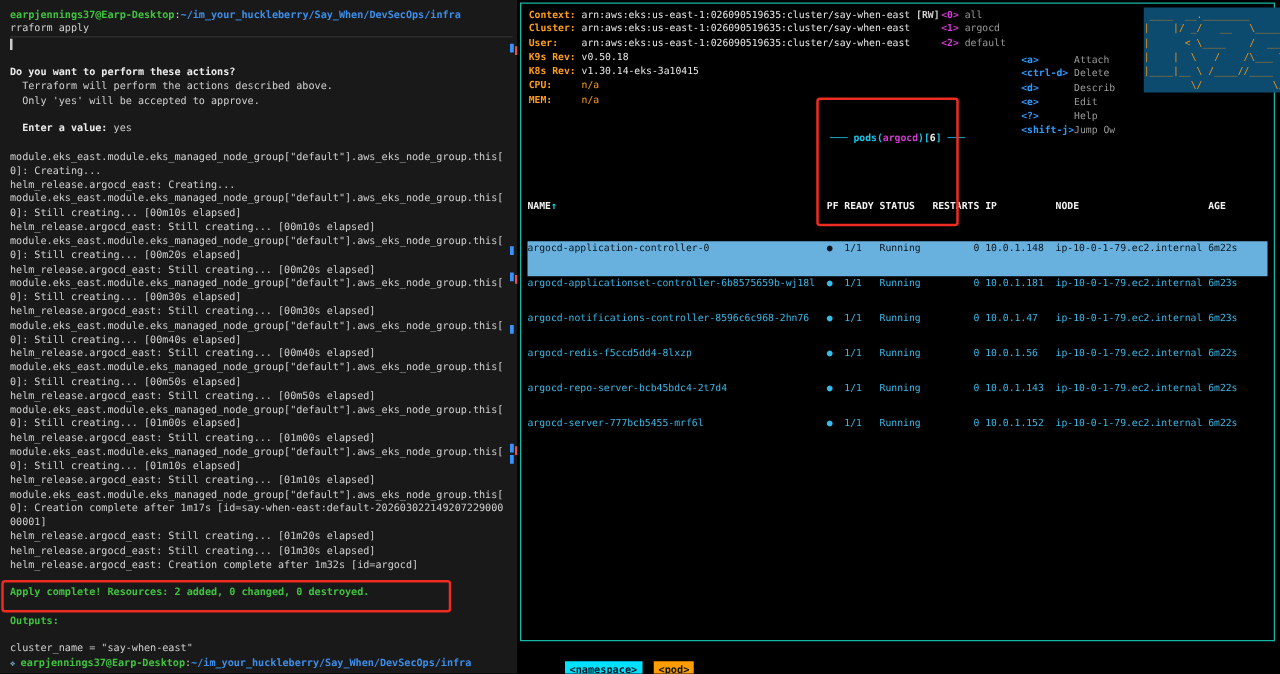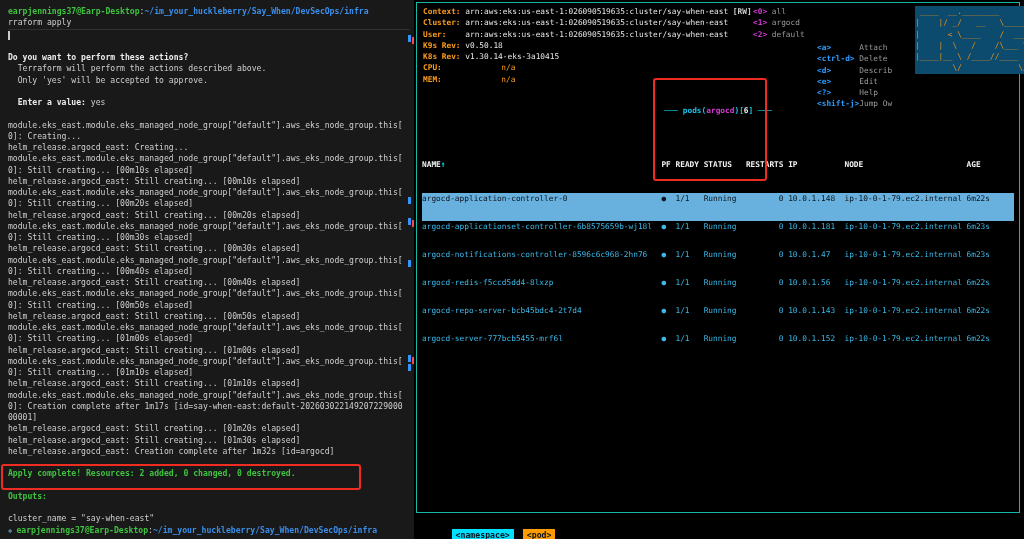--- a/index.html
+++ b/index.html
@@ -17,21 +17,21 @@
   .ts-blue{color:#3b8eea;font-weight:bold;}
   .ts-icon{color:#6ea4c6;font-size:7px;}
   .sb-mark{position:absolute;width:2.5px;height:7px;}
   
   .k9s-pane{position:absolute;left:414px;top:0;width:610px;height:539px;background:#000;
             font-size:7.8px;line-height:11.3px;white-space:pre;}
   .k9s-window{position:absolute;left:2px;top:2px;width:602px;height:509px;border:1px solid #14b8a6;}
   .info-block{position:absolute;left:6px;top:3px;}
   .i-lbl{color:#ff9e1b;font-weight:bold;}
   .i-val{color:#e8e8e8;}
-  .i-val-orange{color:#ff9e1b;margin-left:36px;}
+  .i-val-orange{color:#ff9e1b;}
   .i-sfx{color:#cfcfcf;font-weight:bold;}
   .ns-block{position:absolute;left:336px;top:3px;}
   .hk-block{position:absolute;left:400px;top:3px;margin-top:36px;}
   .k-fx{color:#d33ad3;font-weight:bold;}
   .k-bl{color:#2e9bff;font-weight:bold;}
   .k-lbl{color:#9a9a9a;}
   .logo{position:absolute;left:498px;top:3px;color:#e8931c;font-weight:normal;background:#0c4a6e;line-height:11.3px;}
   .table-block{position:absolute;left:5px;top:79px;width:592px;}
   .tbl-title{height:12px;text-align:center;}
   .dash{color:#18c3e8;}

